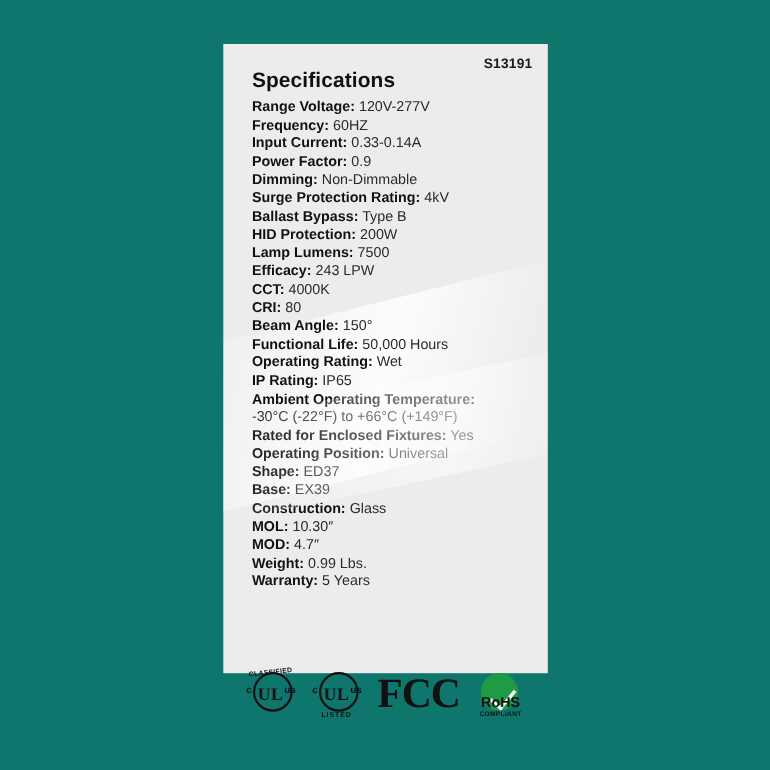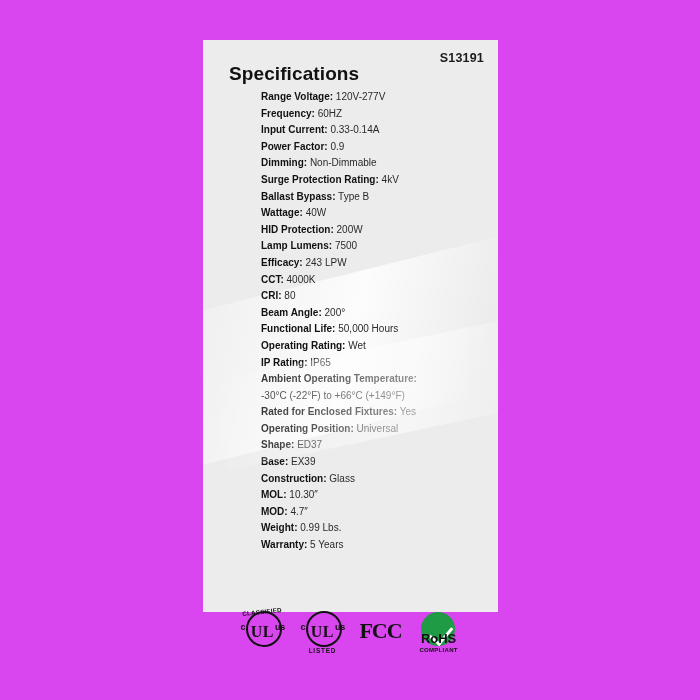--- a/index.html
+++ b/index.html
@@ -8,21 +8,21 @@
     width: 700px;
     height: 700px;
     background: #ffffff;
     font-family: "Liberation Sans", sans-serif;
   }
 
   #page {
     position: relative;
     width: 700px;
     height: 700px;
-    background: #d946ef;
+    background: #0f766e;
     overflow: hidden;
   }
 
   
   #spec-panel {
     position: absolute;
     left: 203px;
     top: 40px;
     width: 295px;
     height: 572px;
@@ -75,25 +75,24 @@
   }
 
   #spec-list {
     position: absolute;
     left: 26px;
     top: 49px;
     right: 12px;
   }
 
   .spec-row {
-    font-size: 10px;
+    font-size: 13px;
     line-height: 16.6px;
     color: #242424;
     white-space: nowrap;
-    margin-left: 32px;
   }
   .spec-row .k {
     font-weight: bold;
     color: #111111;
   }
   .spec-row .v {
     font-weight: normal;
     color: #2a2a2a;
   }
   .spec-row.two-line {
@@ -191,21 +190,21 @@
     font-size: 6.4px;
     font-weight: bold;
     letter-spacing: 0.8px;
     color: #111;
   }
 
   
   .fcc {
     font-family: "Liberation Serif", serif;
     font-weight: bold;
-    font-size: 22px;
+    font-size: 38px;
     color: #111;
     letter-spacing: -1px;
     line-height: 30px;
   }
 
   
   .rohs {
     position: relative;
     width: 46px;
     height: 46px;
@@ -263,27 +262,26 @@
     <div id="spec-title">Specifications</div>
 
     <div id="spec-list">
       <div class="spec-row"><span class="k">Range Voltage:</span> <span class="v">120V-277V</span></div>
       <div class="spec-row"><span class="k">Frequency:</span> <span class="v">60HZ</span></div>
       <div class="spec-row"><span class="k">Input Current:</span> <span class="v">0.33-0.14A</span></div>
       <div class="spec-row"><span class="k">Power Factor:</span> <span class="v">0.9</span></div>
       <div class="spec-row"><span class="k">Dimming:</span> <span class="v">Non-Dimmable</span></div>
       <div class="spec-row"><span class="k">Surge Protection Rating:</span> <span class="v">4kV</span></div>
       <div class="spec-row"><span class="k">Ballast Bypass:</span> <span class="v">Type B</span></div>
-      <div class="spec-row"><span class="k">Wattage:</span> <span class="v">40W</span></div>
       <div class="spec-row"><span class="k">HID Protection:</span> <span class="v">200W</span></div>
       <div class="spec-row"><span class="k">Lamp Lumens:</span> <span class="v">7500</span></div>
       <div class="spec-row"><span class="k">Efficacy:</span> <span class="v">243 LPW</span></div>
       <div class="spec-row"><span class="k">CCT:</span> <span class="v">4000K</span></div>
       <div class="spec-row"><span class="k">CRI:</span> <span class="v">80</span></div>
-      <div class="spec-row"><span class="k">Beam Angle:</span> <span class="v">200°</span></div>
+      <div class="spec-row"><span class="k">Beam Angle:</span> <span class="v">150°</span></div>
       <div class="spec-row"><span class="k">Functional Life:</span> <span class="v">50,000 Hours</span></div>
       <div class="spec-row"><span class="k">Operating Rating:</span> <span class="v">Wet</span></div>
       <div class="spec-row"><span class="k">IP Rating:</span> <span class="v">IP65</span></div>
       <div class="spec-row two-line"><span class="k">Ambient Operating Temperature:</span><span class="v2">-30°C (-22°F) to +66°C (+149°F)</span></div>
       <div class="spec-row"><span class="k">Rated for Enclosed Fixtures:</span> <span class="v">Yes</span></div>
       <div class="spec-row"><span class="k">Operating Position:</span> <span class="v">Universal</span></div>
       <div class="spec-row"><span class="k">Shape:</span> <span class="v">ED37</span></div>
       <div class="spec-row"><span class="k">Base:</span> <span class="v">EX39</span></div>
       <div class="spec-row"><span class="k">Construction:</span> <span class="v">Glass</span></div>
       <div class="spec-row"><span class="k">MOL:</span> <span class="v">10.30″</span></div>

